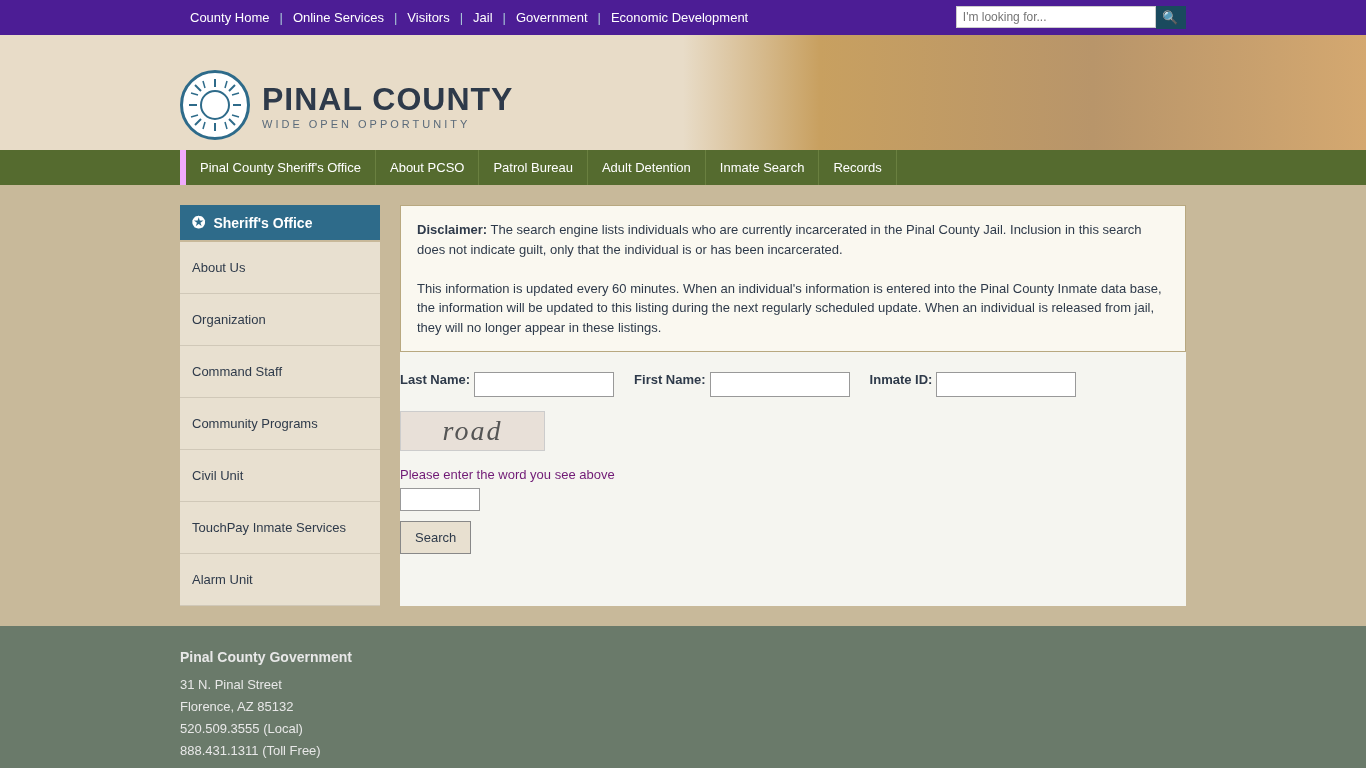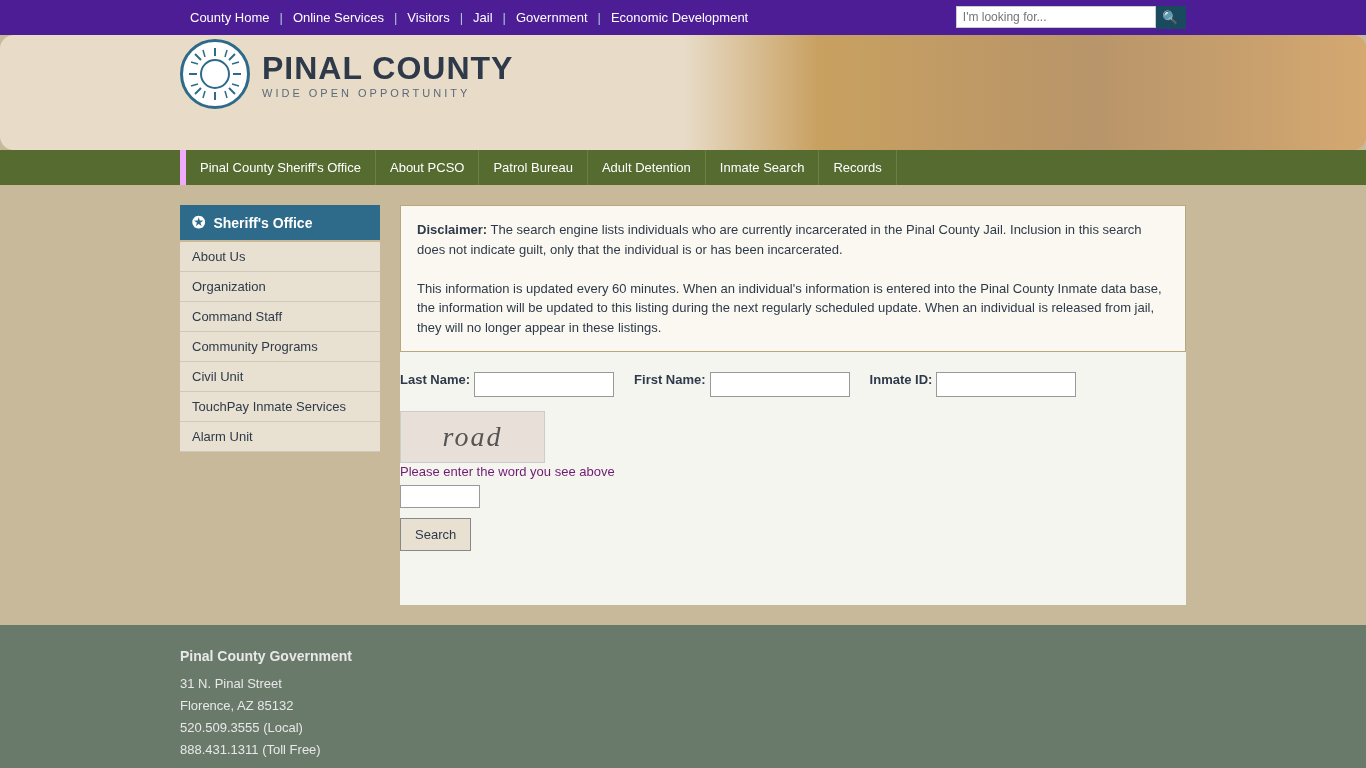--- a/index.html
+++ b/index.html
@@ -35,27 +35,26 @@
       border: 1px solid #1a4a5e;
       color: #fff;
       padding: 3px 6px;
       cursor: pointer;
       font-size: 13px;
     }
 
     
     #header {
       background: linear-gradient(to right, #e8dcc8 60%, #c8a060 100%);
-      padding: 4px 180px;
-      display: flex;
-      align-items: flex-start;
+      padding: 10px 180px;
+      display: flex;
+      align-items: flex-end;
       min-height: 115px;
       position: relative;
       overflow: hidden;
-      border-radius: 14px;
     }
     #header-logo { display: flex; align-items: center; gap: 12px; z-index: 2; }
     #logo-sun {
       width: 70px; height: 70px;
       border: 3px solid #2e6b8a;
       border-radius: 50%;
       display: flex; align-items: center; justify-content: center;
       background: #fff;
       position: relative;
     }
@@ -111,21 +110,21 @@
       font-size: 14px;
       font-weight: bold;
       display: flex;
       align-items: center;
       gap: 8px;
       margin-bottom: 2px;
     }
     #sidebar-title .sidebar-star { font-size: 16px; }
     .sidebar-item {
       background: #e8e0d0;
-      padding: 7px 12px;
+      padding: 18px 12px;
       border-bottom: 1px solid #d0c8b8;
       cursor: pointer;
       color: #2e3a4a;
       font-size: 13px;
     }
 
     
     #main-content {
       flex: 1;
       background: #f5f5f0;
@@ -151,25 +150,25 @@
     .form-field input[type="text"] {
       border: 1px solid #999;
       padding: 4px 6px;
       font-size: 13px;
       width: 140px;
     }
     #captcha-box {
       background: #e8e0d8;
       border: 1px solid #ccc;
       width: 145px;
-      height: 52px;
+      height: 40px;
       display: flex;
       align-items: center;
       justify-content: center;
-      margin-bottom: 1px;
+      margin-bottom: 16px;
     }
     #captcha-text {
       font-size: 28px;
       font-family: Georgia, serif;
       color: #555;
       font-style: italic;
       letter-spacing: 2px;
     }
     #captcha-prompt {
       color: #701a75;

